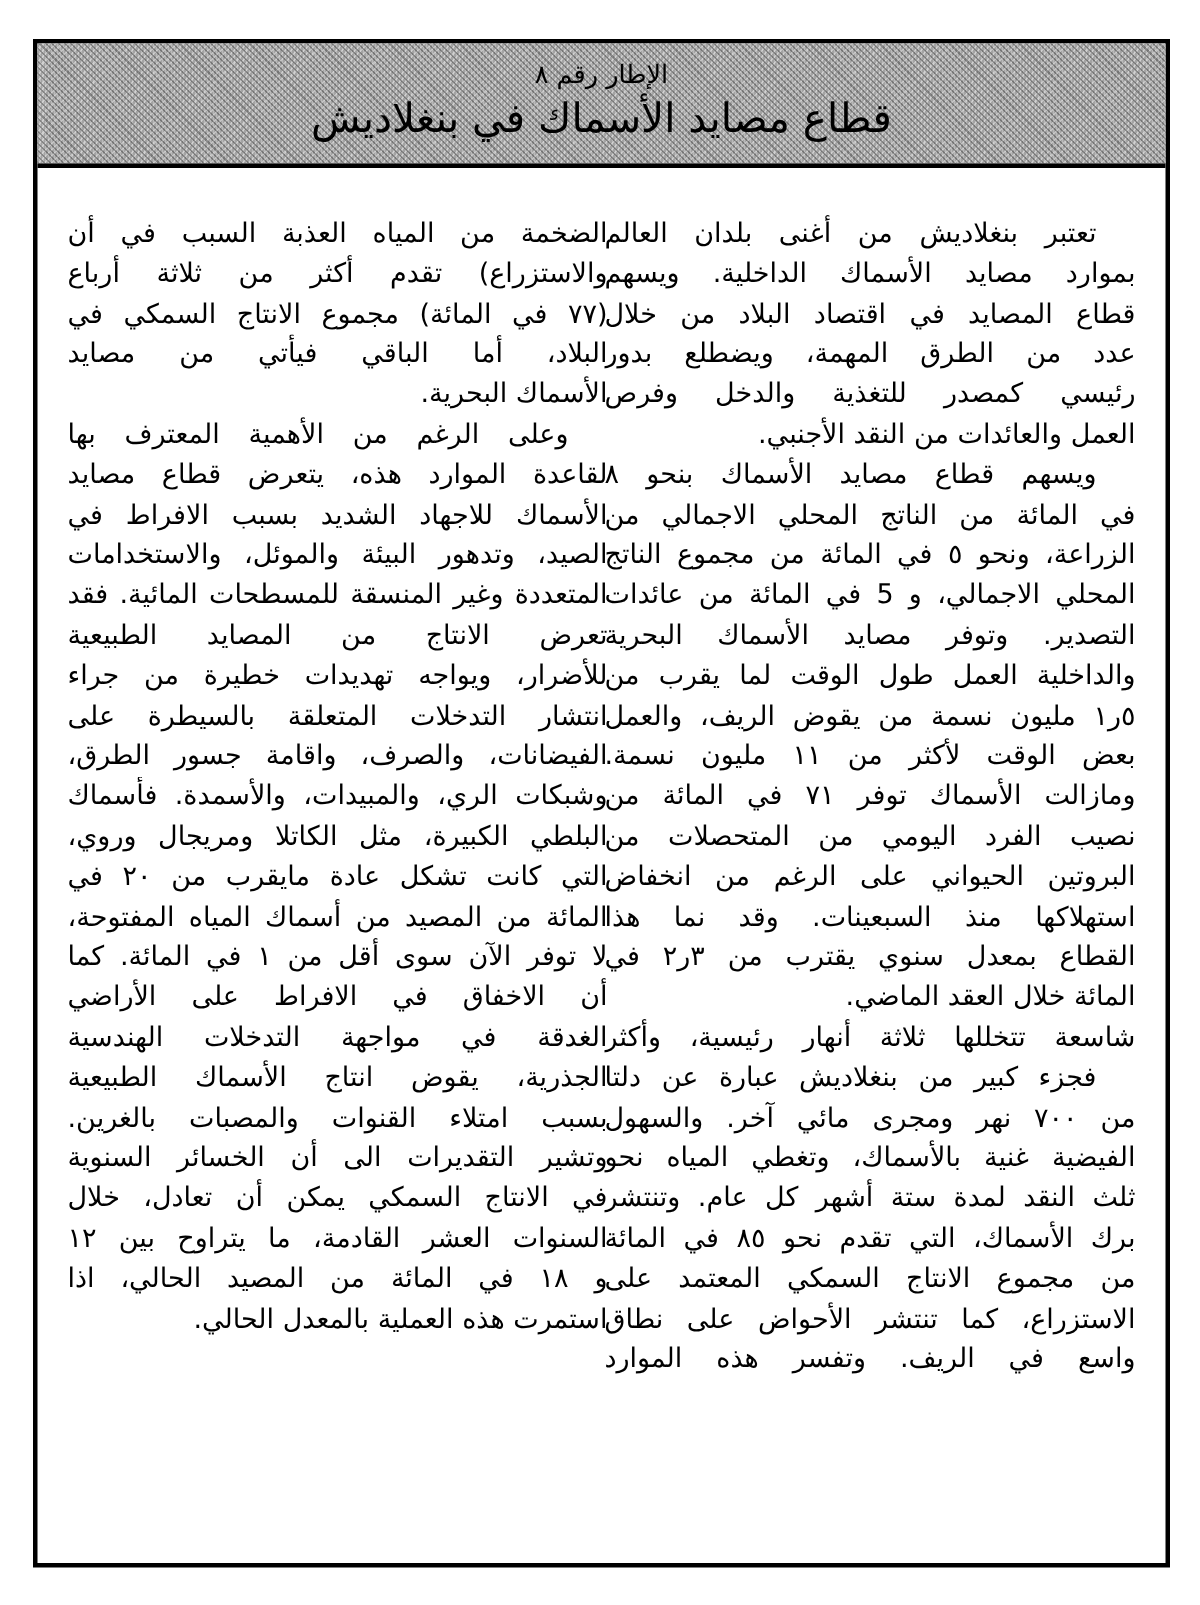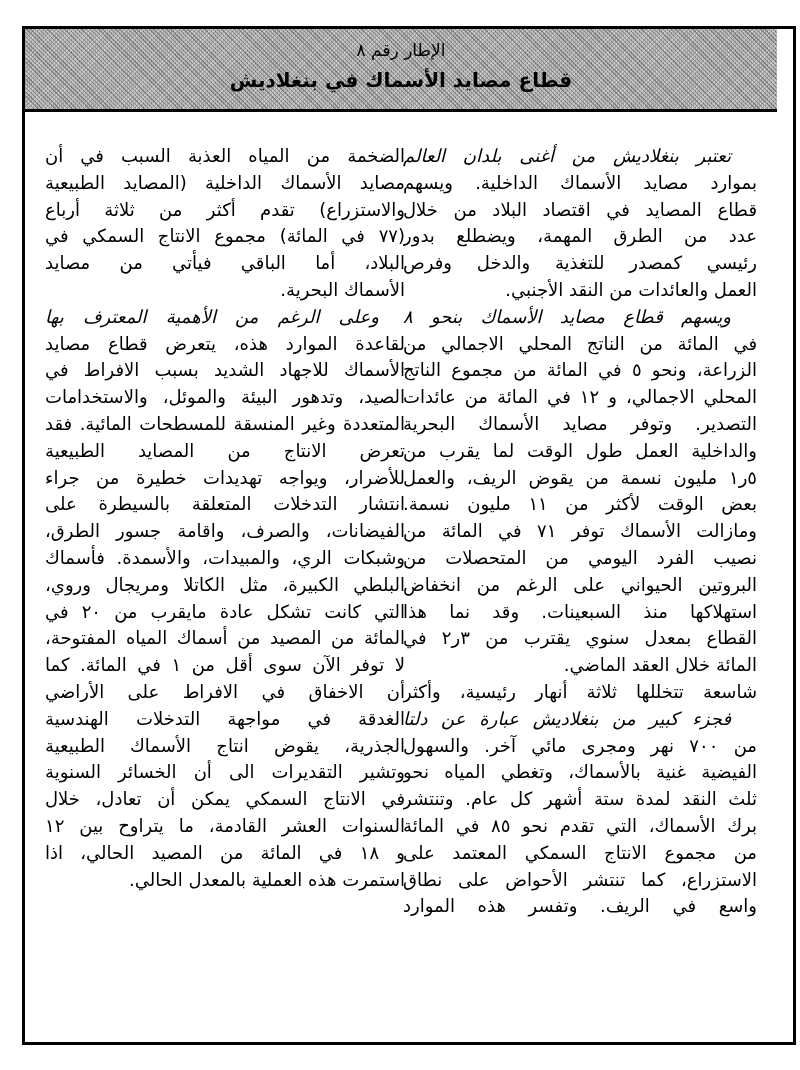--- a/index.html
+++ b/index.html
@@ -16,21 +16,20 @@
     color: #000;
   }
   .frame {
     position: absolute;
     left: 22px;
     top: 26px;
     width: 752px;
     height: 1013px;
     border: 3px solid #000;
     box-sizing: content-box;
-    padding-left: 16px;
   }
   .header-band {
     position: absolute;
     left: 0;
     top: 0;
     width: 752px;
     height: 80px;
     border-bottom: 3px solid #000;
     background-color: #b9b9b9;
     background-image:
@@ -49,23 +48,23 @@
     line-height: 22px;
     font-family: "DejaVu Sans", sans-serif;
     color: #000;
     letter-spacing: 0;
   }
   .box-title {
     position: absolute;
     top: 34px;
     left: 0;
     right: 0;
-    font-size: 20px;
+    font-size: 27px;
     line-height: 34px;
-    font-weight: bold;
+    font-weight: normal;
     color: #000;
   }
   .columns {
     position: absolute;
     top: 86px;
     left: 0;
     width: 752px;
     height: 925px;
     direction: rtl;
   }
@@ -87,21 +86,20 @@
     overflow: hidden;
     text-align: justify;
     text-align-last: justify;
     letter-spacing: 0;
   }
   .line.last {
     text-align-last: right;
   }
   .line.indent {
     padding-right: 26px;
-    font-style: italic;
   }
   .para + .para {
     margin-top: 0;
   }
 </style>
 </head>
 <body>
 
 <div class="frame">
   <div class="header-band">
@@ -116,21 +114,21 @@
           <span class="line">بموارد مصايد الأسماك الداخلية. ويسهم</span>
           <span class="line">قطاع المصايد في اقتصاد البلاد من خلال</span>
           <span class="line">عدد من الطرق المهمة، ويضطلع بدور</span>
           <span class="line">رئيسي كمصدر للتغذية والدخل وفرص</span>
           <span class="line last">العمل والعائدات من النقد الأجنبي.</span>
         </div>
         <div class="para">
           <span class="line indent">ويسهم قطاع مصايد الأسماك بنحو ٨</span>
           <span class="line">في المائة من الناتج المحلي الاجمالي من</span>
           <span class="line">الزراعة، ونحو ٥ في المائة من مجموع الناتج</span>
-          <span class="line">المحلي الاجمالي، و ١٢ في المائة من عائدات</span>
+          <span class="line">المحلي الاجمالي، و 5 في المائة من عائدات</span>
           <span class="line">التصدير. وتوفر مصايد الأسماك البحرية</span>
           <span class="line">والداخلية العمل طول الوقت لما يقرب من</span>
           <span class="line">٥ر١ مليون نسمة من يقوض الريف، والعمل</span>
           <span class="line">بعض الوقت لأكثر من ١١ مليون نسمة.</span>
           <span class="line">ومازالت الأسماك توفر ٧١ في المائة من</span>
           <span class="line">نصيب الفرد اليومي من المتحصلات من</span>
           <span class="line">البروتين الحيواني على الرغم من انخفاض</span>
           <span class="line">استهلاكها منذ السبعينات. وقد نما هذا</span>
           <span class="line">القطاع بمعدل سنوي يقترب من ٣ر٢ في</span>
           <span class="line last">المائة خلال العقد الماضي.</span>
@@ -143,21 +141,20 @@
           <span class="line">ثلث النقد لمدة ستة أشهر كل عام. وتنتشر</span>
           <span class="line">برك الأسماك، التي تقدم نحو ٨٥ في المائة</span>
           <span class="line">من مجموع الانتاج السمكي المعتمد على</span>
           <span class="line">الاستزراع، كما تنتشر الأحواض على نطاق</span>
           <span class="line">واسع في الريف. وتفسر هذه الموارد</span>
         </div>
       </div>
     <div class="col col-left" id="col-left">
         <div class="para">
           <span class="line">الضخمة من المياه العذبة السبب في أن</span>
-          <span class="line">مصايد الأسماك الداخلية (المصايد الطبيعية</span>
           <span class="line">والاستزراع) تقدم أكثر من ثلاثة أرباع</span>
           <span class="line">(٧٧ في المائة) مجموع الانتاج السمكي في</span>
           <span class="line">البلاد، أما الباقي فيأتي من مصايد</span>
           <span class="line last">الأسماك البحرية.</span>
         </div>
         <div class="para">
           <span class="line indent">وعلى الرغم من الأهمية المعترف بها</span>
           <span class="line">لقاعدة الموارد هذه، يتعرض قطاع مصايد</span>
           <span class="line">الأسماك للاجهاد الشديد بسبب الافراط في</span>
           <span class="line">الصيد، وتدهور البيئة والموئل، والاستخدامات</span>
@@ -167,20 +164,21 @@
           <span class="line">انتشار التدخلات المتعلقة بالسيطرة على</span>
           <span class="line">الفيضانات، والصرف، واقامة جسور الطرق،</span>
           <span class="line">وشبكات الري، والمبيدات، والأسمدة. فأسماك</span>
           <span class="line">البلطي الكبيرة، مثل الكاتلا ومريجال وروي،</span>
           <span class="line">التي كانت تشكل عادة مايقرب من ٢٠ في</span>
           <span class="line">المائة من المصيد من أسماك المياه المفتوحة،</span>
           <span class="line">لا توفر الآن سوى أقل من ١ في المائة. كما</span>
           <span class="line">أن الاخفاق في الافراط على الأراضي</span>
           <span class="line">الغدقة في مواجهة التدخلات الهندسية</span>
           <span class="line">الجذرية، يقوض انتاج الأسماك الطبيعية</span>
+          <span class="line">بسبب امتلاء القنوات والمصبات بالغرين.</span>
           <span class="line">وتشير التقديرات الى أن الخسائر السنوية</span>
           <span class="line">في الانتاج السمكي يمكن أن تعادل، خلال</span>
           <span class="line">السنوات العشر القادمة، ما يتراوح بين ١٢</span>
           <span class="line">و ١٨ في المائة من المصيد الحالي، اذا</span>
           <span class="line last">استمرت هذه العملية بالمعدل الحالي.</span>
         </div>
       </div>
   </div>
 </div>
 

